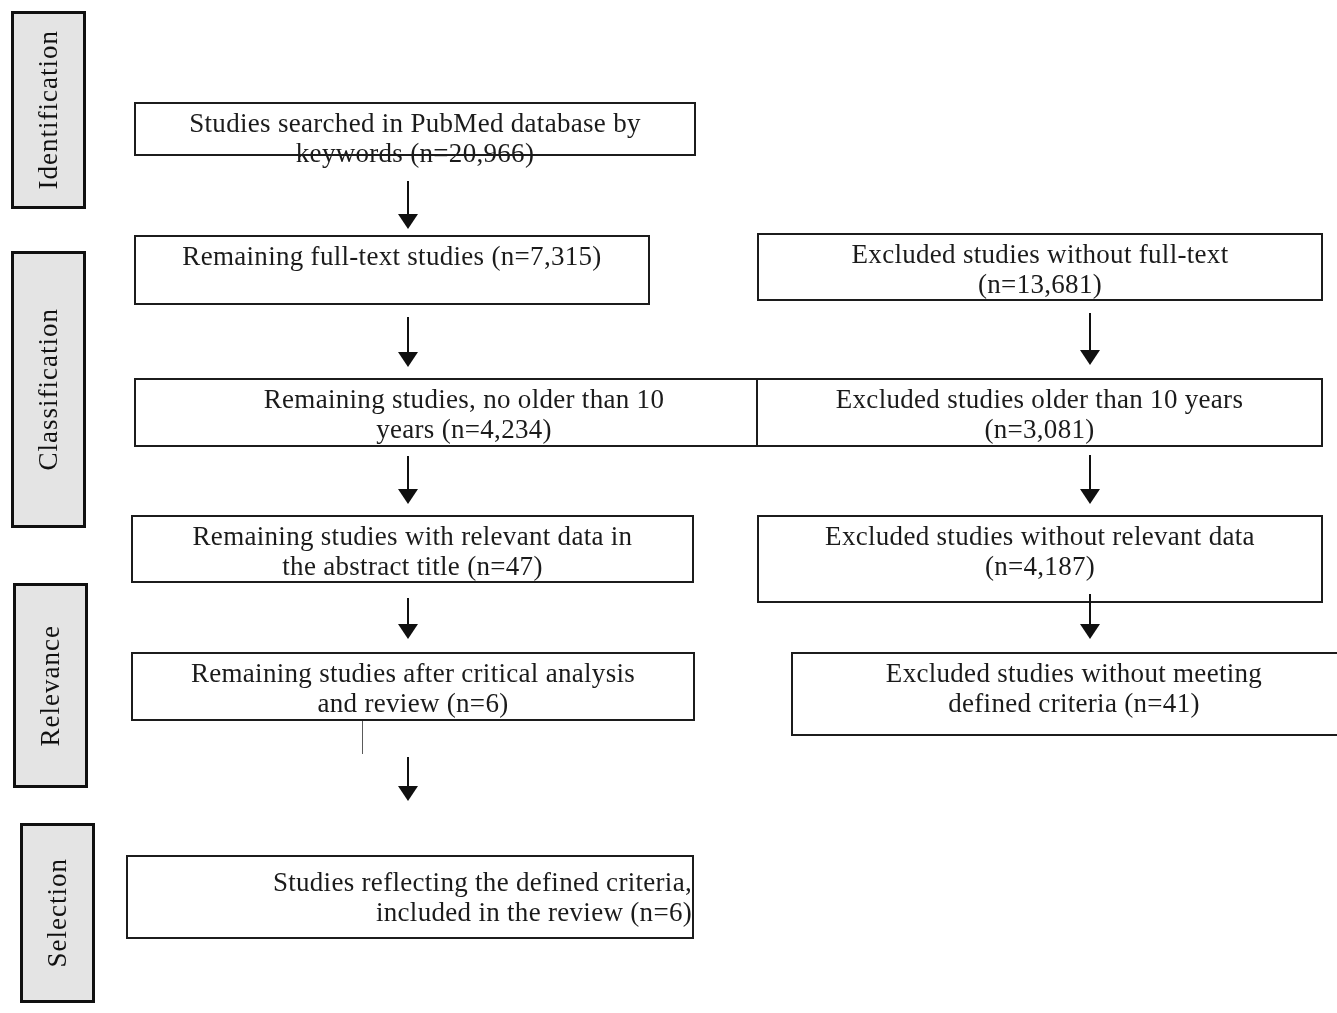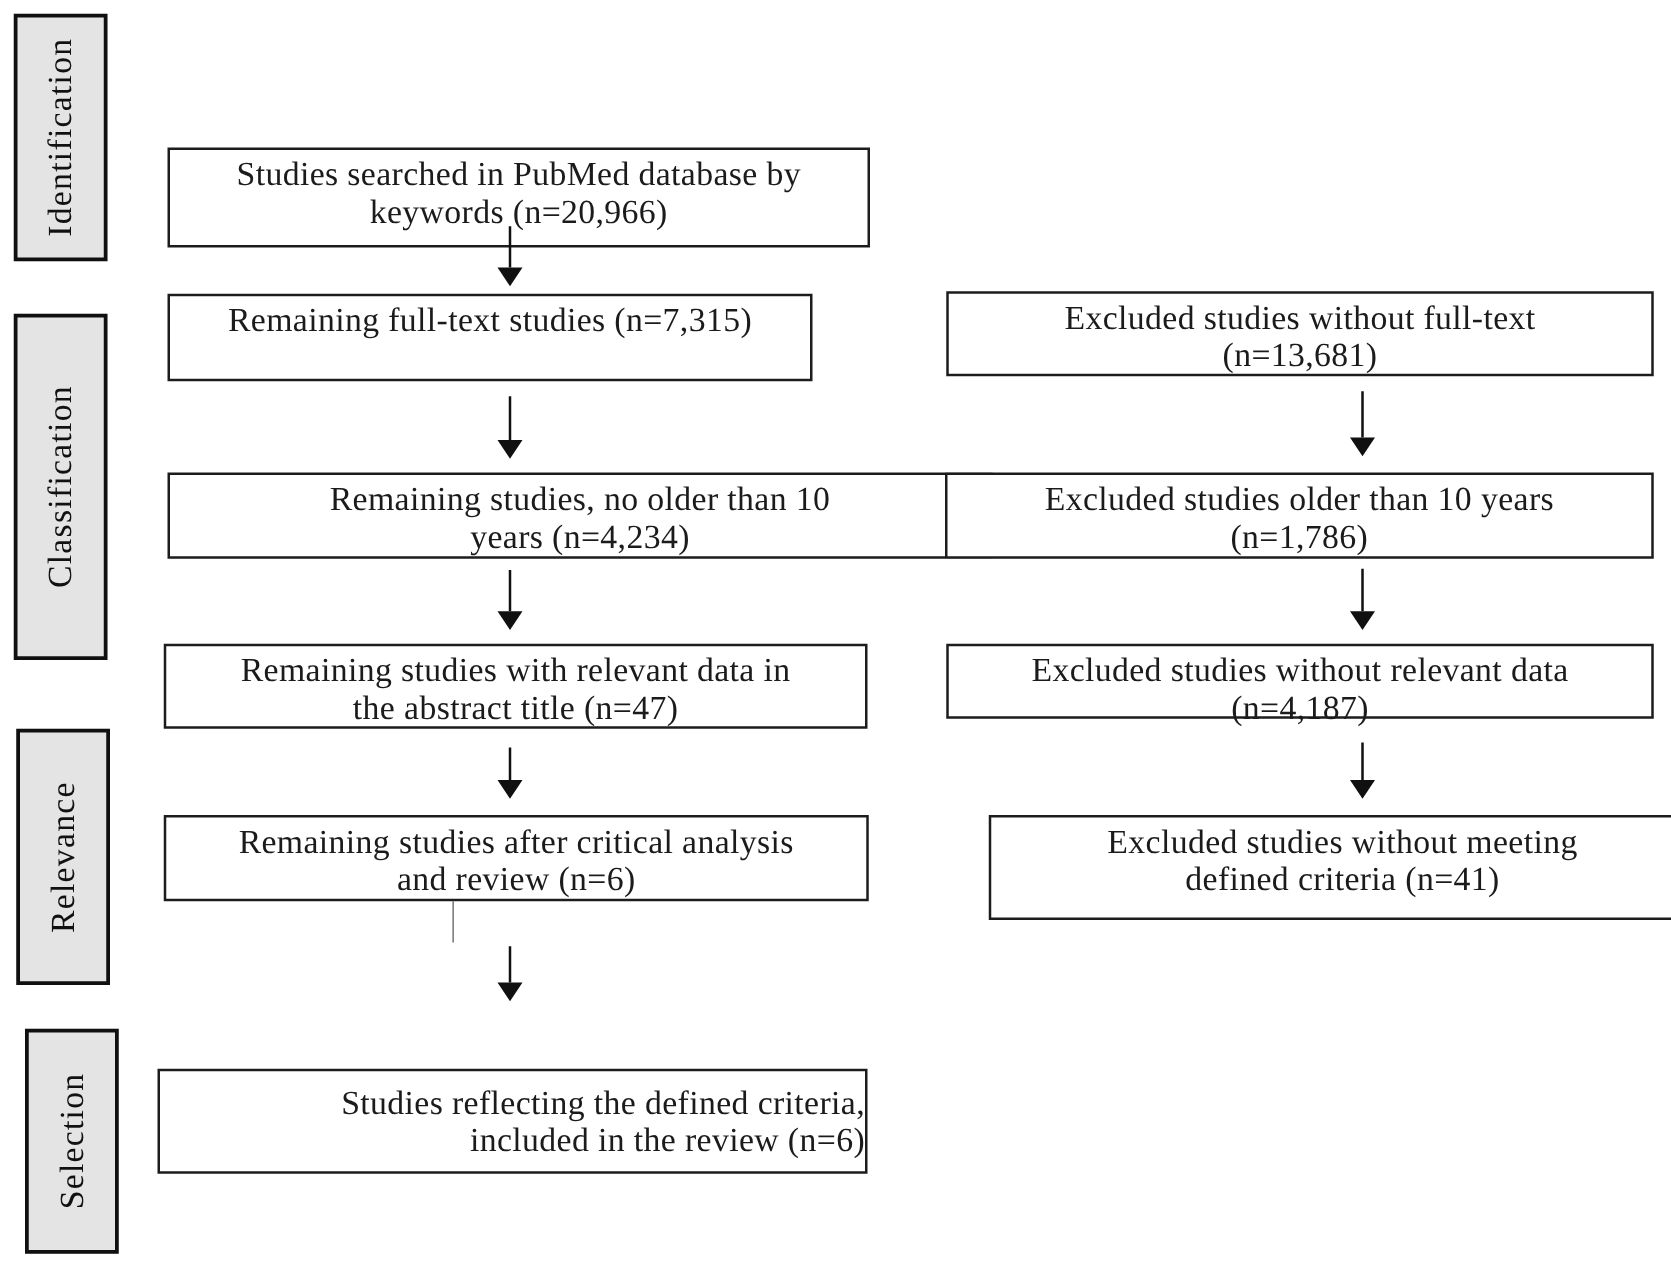--- a/index.html
+++ b/index.html
@@ -46,21 +46,21 @@
   <div class="stage" style="left:11px; top:251px; width:75px; height:277px;">
     <span class="stage-label">Classification</span>
   </div>
   <div class="stage" style="left:13px; top:583px; width:75px; height:205px;">
     <span class="stage-label">Relevance</span>
   </div>
   <div class="stage" style="left:20px; top:823px; width:75px; height:180px;">
     <span class="stage-label">Selection</span>
   </div>
 
-  <div class="fbox" style="left:134px; top:102px; width:562px; height:80px;margin-top:16px;">
+  <div class="fbox" style="left:134px; top:102px; width:562px; height:54px;">
     <span class="line">Studies searched in PubMed database by</span>
     <span class="line">keywords (n=20,966)</span>
   </div>
   <div class="fbox" style="left:134px; top:235px; width:516px; height:70px;">
     <span class="line">Remaining full-text studies (n=7,315)</span>
   </div>
   <div class="fbox" style="left:134px; top:378px; width:660px; height:69px;text-align:center;">
     <span class="line">Remaining studies, no older than 10</span>
     <span class="line">years (n=4,234)</span>
   </div>
@@ -76,23 +76,23 @@
     <span class="line">Studies reflecting the defined criteria,</span>
     <span class="line">included in the review (n=6)</span>
   </div>
 
   <div class="fbox" style="left:757px; top:233px; width:566px; height:68px;">
     <span class="line">Excluded studies without full-text</span>
     <span class="line">(n=13,681)</span>
   </div>
   <div class="fbox" style="left:756px; top:378px; width:567px; height:69px;">
     <span class="line">Excluded studies older than 10 years</span>
-    <span class="line">(n=1,786)</span>
+    <span class="line">(n=3,081)</span>
   </div>
-  <div class="fbox" style="left:757px; top:515px; width:566px; height:60px;">
+  <div class="fbox" style="left:757px; top:515px; width:566px; height:88px;">
     <span class="line">Excluded studies without relevant data</span>
     <span class="line">(n=4,187)</span>
   </div>
   <div class="fbox" style="left:791px; top:652px; width:566px; height:84px;">
     <span class="line">Excluded studies without meeting</span>
     <span class="line">defined criteria (n=41)</span>
   </div>
 
   <div class="arrow" style="left:398px; top:181px; height:48px;">
     <div class="shaft"></div>

